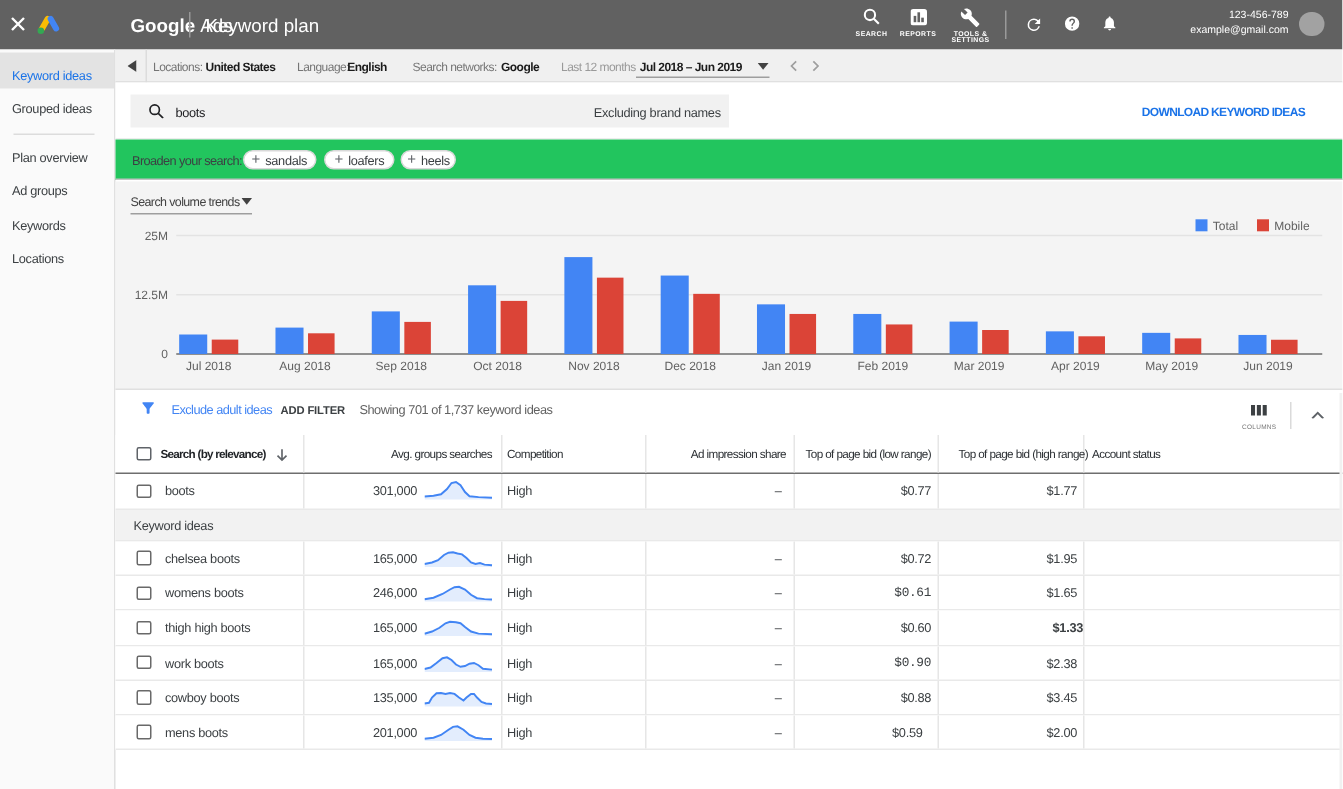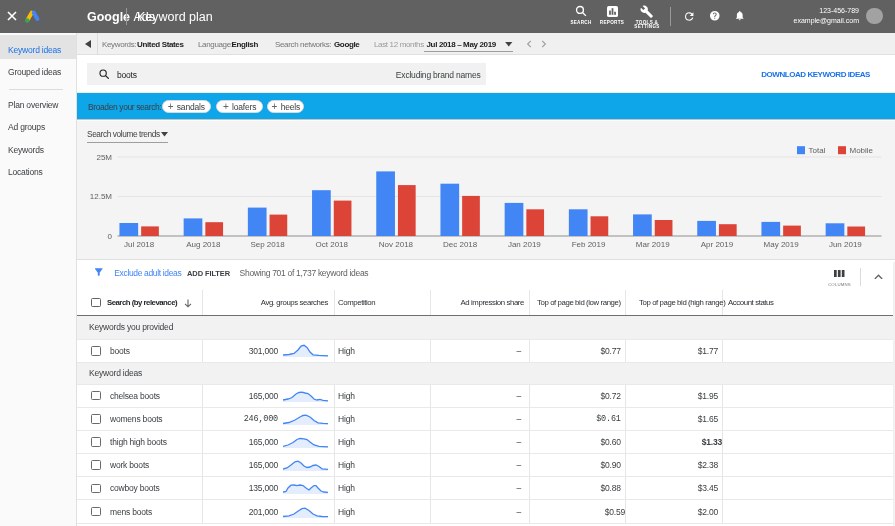--- a/index.html
+++ b/index.html
@@ -13,21 +13,21 @@
 #sidebar{position:absolute;left:0;top:33px;width:77px;height:493px;background:#fafafa;border-right:1px solid #e0e0e0;}
 .nav{position:absolute;left:8px;font-size:8.5px;letter-spacing:-.2px;color:#3c4043;white-space:nowrap;}
 
 #toolbar{position:absolute;left:77px;top:33px;width:818px;height:22px;background:#f0f0f0;border-bottom:1px solid #e0e0e0;}
 #toolbar span{position:absolute;top:6.5px;font-size:8px;letter-spacing:-.35px;white-space:nowrap;}
 .tgray{color:#757575;}
 .tdark{color:#1b1b1b;font-weight:bold;letter-spacing:-.5px;}
 
 #searchcard{position:absolute;left:77px;top:55px;width:818px;height:38px;background:#fff;border-bottom:1px solid #ededed;}
 #searchbox{position:absolute;left:10px;top:8px;width:398.5px;height:22px;background:#f1f1f1;}
-#broaden{position:absolute;left:77px;top:93px;width:818px;height:27px;background:#0ea5e9;border-bottom:1.5px solid #c4c4c4;}
+#broaden{position:absolute;left:77px;top:93px;width:818px;height:27px;background:#22c55e;border-bottom:1.5px solid #c4c4c4;}
 .chip{position:absolute;top:7px;height:13px;border:1px solid #d9d9d9;border-radius:7px;background:#fff;font-size:8.5px;letter-spacing:-.2px;color:#3c4043;display:flex;align-items:center;justify-content:center;}
 .plus{color:#5f6368;font-size:10px;margin-right:3.5px;font-weight:normal;position:relative;top:-.5px;}
 #chart{position:absolute;left:77px;top:121px;width:818px;height:139px;background:#f4f4f4;border-bottom:1px solid #e0e0e0;}
 
 #filter{position:absolute;left:77px;top:260px;width:818px;height:30px;background:#fff;}
 
 #table{position:absolute;left:77px;top:290px;width:818px;background:#fff;}
 .hcell{position:absolute;font-size:7.8px;letter-spacing:-.4px;color:#2b2f33;white-space:nowrap;}
 .row{position:relative;background:#fff;border-bottom:1px solid #e9e9e9;}
 .sec{position:relative;background:#f2f2f2;border-bottom:1px solid #e9e9e9;font-size:8.5px;letter-spacing:-.2px;color:#3c4043;}
@@ -99,28 +99,28 @@
   <div class="nav" style="top:88.5px;">Ad groups</div>
   <div class="nav" style="top:111.5px;">Keywords</div>
   <div class="nav" style="top:134px;">Locations</div>
 </div>
 
 <div id="toolbar">
   <svg class="abs" style="left:8px;top:7px" width="6" height="8" viewBox="0 0 6 8">
       <path d="M6 0 L0 4 L6 8 Z" fill="#424242"></path>
     </svg>
   <div class="abs" style="left:19.5px;top:0;width:1px;height:22px;background:#dcdcdc;"></div>
-  <span style="left:25px;" class="tgray">Keywords:</span>
+  <span style="left:25px;" class="tgray">Locations:</span>
   <span style="left:60px;" class="tdark">United States</span>
   <span style="left:121px;" class="tgray">Language:</span>
   <span style="left:154.5px;" class="tdark">English</span>
   <span style="left:198px;" class="tgray">Search networks:</span>
   <span style="left:257px;" class="tdark">Google</span>
   <span style="left:297px;color:#9a9a9a;">Last 12 months</span>
-  <span style="left:349.5px;" class="tdark">Jul 2018 – May 2019</span>
+  <span style="left:349.5px;" class="tdark">Jul 2018 – Jun 2019</span>
   <div class="abs" style="left:347px;top:18px;width:88.5px;height:1px;background:#9e9e9e;"></div>
   <svg class="abs" style="left:428px;top:9px" width="7.5" height="4.5" viewBox="0 0 8 5">
       <path d="M0 0 L8 0 L4 5 Z" fill="#424242"></path>
     </svg>
   <svg class="abs" style="left:448.5px;top:7px" width="6" height="8" viewBox="0 0 6 9">
       <path d="M5 1 L1.5 4.5 L5 8" stroke="#9e9e9e" stroke-width="1.3" fill="none"></path>
     </svg>
   <svg class="abs" style="left:464px;top:7px" width="6" height="8" viewBox="0 0 6 9">
       <path d="M1 1 L4.5 4.5 L1 8" stroke="#9e9e9e" stroke-width="1.3" fill="none"></path>
     </svg>
@@ -233,23 +233,20 @@
       <svg style="position:absolute;left:107px;top:8.5px" width="8" height="9" viewBox="0 0 8 9">
         <path d="M4 0.5 L4 7.5 M1 4.8 L4 7.8 L7 4.8" stroke="#5f6368" stroke-width="1.1" fill="none"></path>
       </svg>
       <div class="hcell" style="right:567px;top:8px;">Avg. groups searches</div>
       <div class="hcell" style="left:261px;top:8px;">Competition</div>
       <div class="hcell" style="right:371px;top:8px;">Ad impression share</div>
       <div class="hcell" style="left:460px;top:8px;">Top of page bid (low range)</div>
       <div class="hcell" style="left:562px;top:8px;">Top of page bid (high range)</div>
       <div class="hcell" style="left:651px;top:8px;">Account status</div>
     </div>
-    <div class="sec" style="height:23.5px;">
-      <div style="position:absolute;left:12px;top:50%;transform:translateY(-50%);">Keywords you provided</div>
-    </div>
     <div class="row" style="height:23.5px;">
       <div class="vl" style="left:125px;"></div>
       <div class="vl" style="left:257px;"></div>
       <div class="vl" style="left:353px;"></div>
       <div class="vl" style="left:451.5px;"></div>
       <div class="vl" style="left:548px;"></div>
       <div class="vl" style="left:645px;"></div>
       <div class="cb" style="left:14px;top:50%;margin-top:-4.75px;"></div>
       <div class="kw">boots</div>
       <div class="num" style="right:617px;">301,000</div>
@@ -286,21 +283,21 @@
     </div>
     <div class="row" style="height:23.2px;">
       <div class="vl" style="left:125px;"></div>
       <div class="vl" style="left:257px;"></div>
       <div class="vl" style="left:353px;"></div>
       <div class="vl" style="left:451.5px;"></div>
       <div class="vl" style="left:548px;"></div>
       <div class="vl" style="left:645px;"></div>
       <div class="cb" style="left:14px;top:50%;margin-top:-4.75px;"></div>
       <div class="kw">womens boots</div>
-      <div class="num" style="right:617px;font-family:Liberation Mono, monospace;">246,000</div>
+      <div class="num" style="right:617px;">246,000</div>
       <svg width="46" height="16" viewBox="0 0 46 16" style="position:absolute;left:206px;top:50%;margin-top:-8px;">
         <path d="M0,12.5 L6,11.5 L12,9 L17,6 L20,4.5 L23,4.2 L27,6 L31,9.5 L35,11.8 L40,12.4 L45,12.7 L45,14 L0,14 Z" fill="rgba(66,133,244,0.15)" stroke="none"></path>
         <path d="M0,12.5 L6,11.5 L12,9 L17,6 L20,4.5 L23,4.2 L27,6 L31,9.5 L35,11.8 L40,12.4 L45,12.7" fill="none" stroke="#4285f4" stroke-width="1.3"></path>
       </svg>
       <div class="num" style="left:261px;">High</div>
       <div class="num" style="right:374px;">–</div>
       <div class="num" style="right:274.3px;font-family:Liberation Mono, monospace;">$0.61</div>
       <div class="num" style="right:177px;">$1.65</div>
     </div>
     <div class="row" style="height:23.2px;">
@@ -331,21 +328,21 @@
       <div class="vl" style="left:645px;"></div>
       <div class="cb" style="left:14px;top:50%;margin-top:-4.75px;"></div>
       <div class="kw">work boots</div>
       <div class="num" style="right:617px;">165,000</div>
       <svg width="46" height="16" viewBox="0 0 46 16" style="position:absolute;left:206px;top:50%;margin-top:-8px;">
         <path d="M0,12 L4,11 L8,8 L12,4.8 L15,4.2 L18,6 L21,9 L24,10.5 L27,10 L30,8.5 L33,8 L36,9.5 L39,11.8 L45,12.4 L45,14 L0,14 Z" fill="rgba(66,133,244,0.15)" stroke="none"></path>
         <path d="M0,12 L4,11 L8,8 L12,4.8 L15,4.2 L18,6 L21,9 L24,10.5 L27,10 L30,8.5 L33,8 L36,9.5 L39,11.8 L45,12.4" fill="none" stroke="#4285f4" stroke-width="1.3"></path>
       </svg>
       <div class="num" style="left:261px;">High</div>
       <div class="num" style="right:374px;">–</div>
-      <div class="num" style="right:274.3px;">$0.90</div>
+      <div class="num" style="right:274.3px;font-family:Liberation Mono, monospace;">$0.90</div>
       <div class="num" style="right:177px;margin-left:48px;">$2.38</div>
     </div>
     <div class="row" style="height:23.2px;">
       <div class="vl" style="left:125px;"></div>
       <div class="vl" style="left:257px;"></div>
       <div class="vl" style="left:353px;"></div>
       <div class="vl" style="left:451.5px;"></div>
       <div class="vl" style="left:548px;"></div>
       <div class="vl" style="left:645px;"></div>
       <div class="cb" style="left:14px;top:50%;margin-top:-4.75px;"></div>
@@ -369,17 +366,17 @@
       <div class="vl" style="left:645px;"></div>
       <div class="cb" style="left:14px;top:50%;margin-top:-4.75px;"></div>
       <div class="kw">mens boots</div>
       <div class="num" style="right:617px;">201,000</div>
       <svg width="46" height="16" viewBox="0 0 46 16" style="position:absolute;left:206px;top:50%;margin-top:-8px;">
         <path d="M0,12.5 L6,11.8 L11,10 L16,6.5 L19,4.6 L22,4.2 L26,6.5 L30,10 L34,11.8 L39,12.5 L45,12.7 L45,14 L0,14 Z" fill="rgba(66,133,244,0.15)" stroke="none"></path>
         <path d="M0,12.5 L6,11.8 L11,10 L16,6.5 L19,4.6 L22,4.2 L26,6.5 L30,10 L34,11.8 L39,12.5 L45,12.7" fill="none" stroke="#4285f4" stroke-width="1.3"></path>
       </svg>
       <div class="num" style="left:261px;">High</div>
       <div class="num" style="right:374px;">–</div>
-      <div class="num" style="right:270px;margin-left:48px;">$0.59</div>
+      <div class="num" style="right:280px;margin-left:48px;">$0.59</div>
       <div class="num" style="right:177px;">$2.00</div>
     </div>
   </div>
 <div class="abs" style="left:893px;top:262px;width:2px;height:264px;background:#f1f1f1;"></div>
 
 </body></html>

